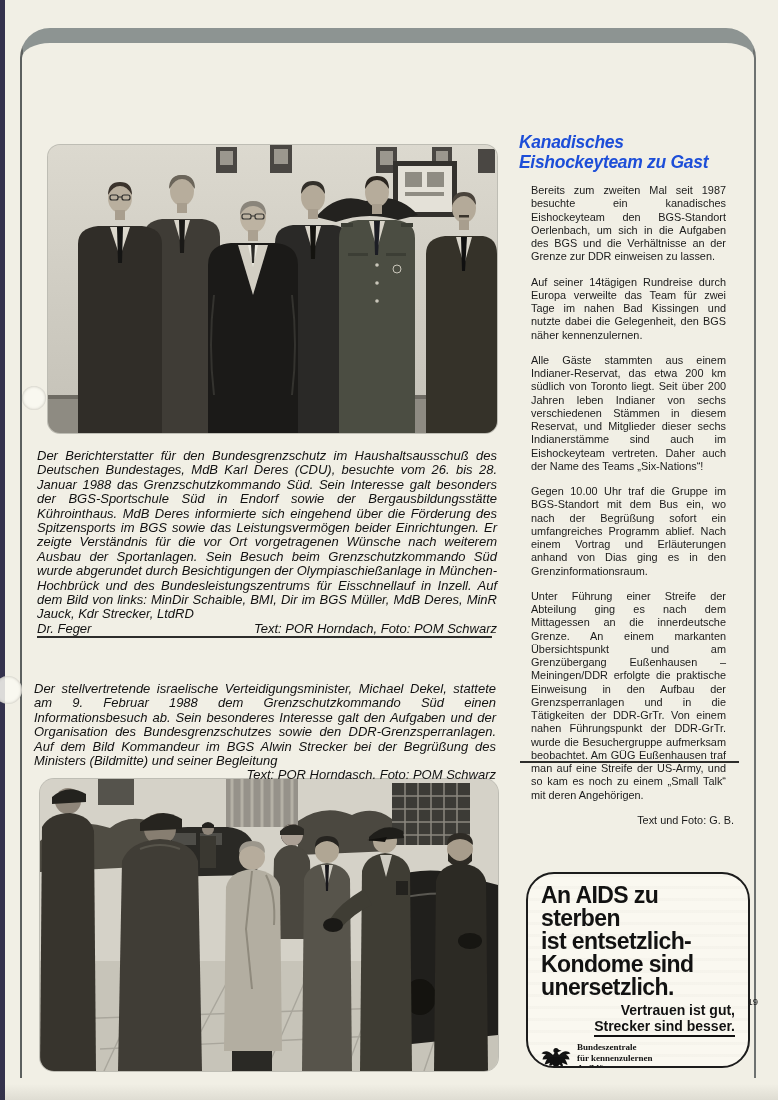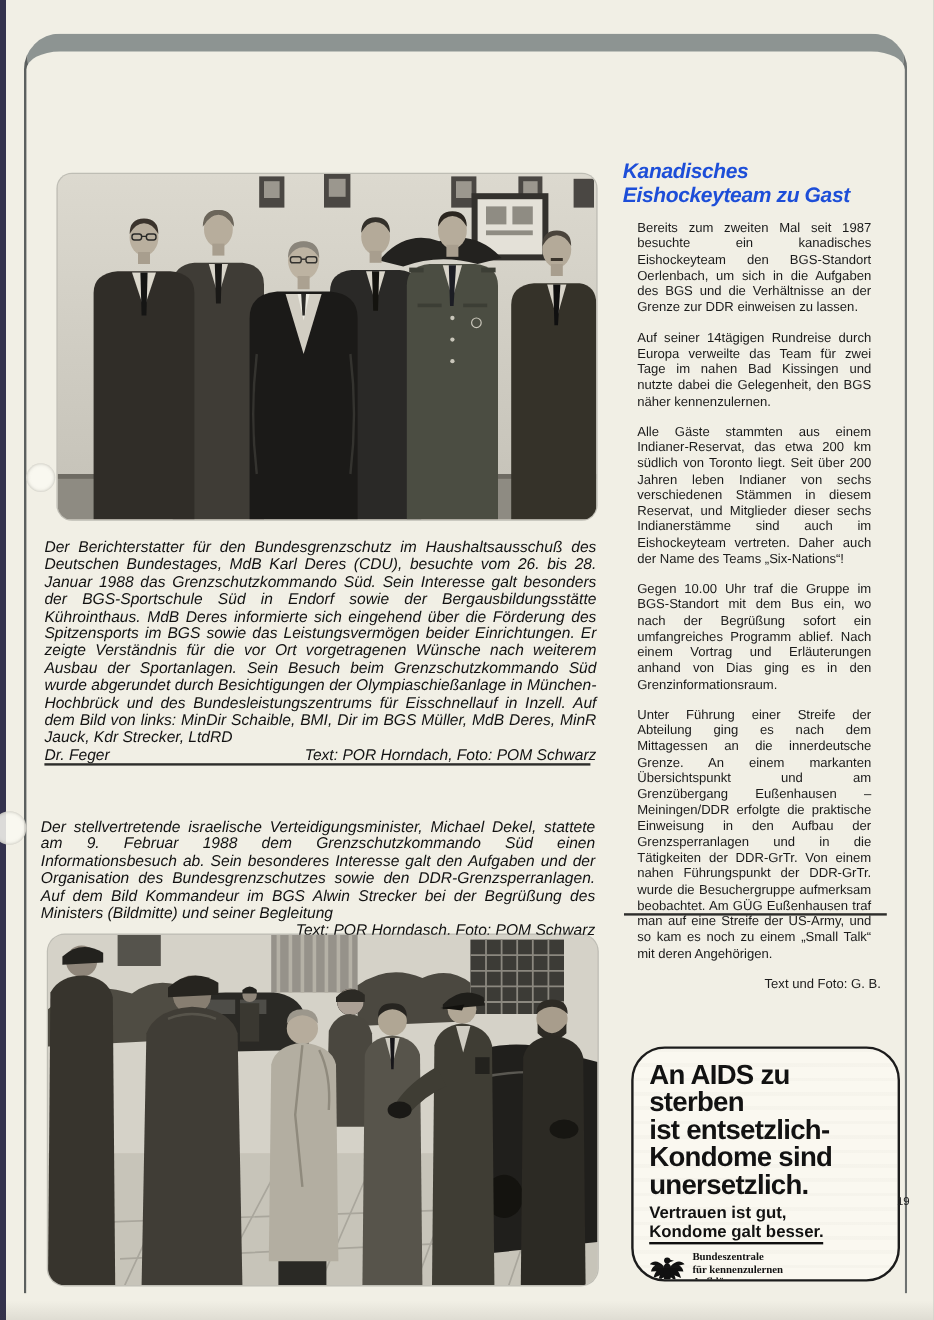--- a/index.html
+++ b/index.html
@@ -27,21 +27,21 @@
               font-style:italic;letter-spacing:-0.3px;color:#1d4ed8;}
   .article p{margin:12px;font-size:10.9px;line-height:13.25px;text-align:justify;}
   .article-credit{font-size:10.9px;line-height:13.25px;text-align:right;margin-top:1px;padding-right:4px;}
   .adbox{position:absolute;left:526px;top:872px;width:224px;height:196px;box-sizing:border-box;
          background:#faf8f0;border:2px solid #1c1c1c;border-radius:28px;padding:10px 13px 0 13px;
          overflow:hidden;}
   .adbox::after{content:"";position:absolute;inset:0;pointer-events:none;opacity:.5;
         background:repeating-linear-gradient(0deg,rgba(130,128,115,0) 0 9px,rgba(130,128,115,.07) 9px 12px);}
   .ad-headline div{font-size:23px;line-height:23px;font-weight:bold;letter-spacing:-0.6px;color:#111;}
   .ad-sub{margin-top:4px;}
-  .ad-sub div{font-size:14px;line-height:15.5px;font-weight:bold;color:#111;}
+  .ad-sub div{font-size:14px;line-height:15.5px;font-weight:bold;color:#111;text-align:right;}
   .underlined{display:inline-block;border-bottom:2.5px solid #111;padding-bottom:1px;}
   .ad-logo-row{display:flex;align-items:center;margin-top:5px;gap:6px;}
   .ad-org div{font-family:"Liberation Serif",serif;font-weight:bold;font-size:9px;line-height:10.5px;color:#111;}
   .page-number{position:absolute;left:744px;top:996px;width:14px;text-align:right;
                font-size:9.5px;font-weight:normal;color:#222;}
   .artifact{position:absolute;border-radius:50%;background:rgba(250,249,242,.85);
             box-shadow:0 0 3px rgba(120,118,105,.5) inset;}
   .artifact1{left:22px;top:386px;width:24px;height:24px;}
   .artifact2{left:-6px;top:676px;width:28px;height:28px;}
   .page::after{content:"";position:absolute;left:0;right:0;bottom:0;height:16px;
@@ -288,21 +288,21 @@
   <div class="adbox">
     <div class="ad-headline">
       <div>An AIDS zu</div>
       <div>sterben</div>
       <div>ist entsetzlich-</div>
       <div>Kondome sind</div>
       <div>unersetzlich.</div>
     </div>
     <div class="ad-sub">
       <div>Vertrauen ist gut,</div>
-      <div><span class="underlined">Kondome galt besser.</span></div>
+      <div><span class="underlined">Strecker sind besser.</span></div>
     </div>
     <div class="ad-logo-row">
       <svg width="30" height="32" viewBox="0 0 30 32">
         <g fill="#111">
           <ellipse cx="15" cy="18" rx="4" ry="7.5"></ellipse>
           <circle cx="15" cy="8.5" r="2.6"></circle>
           <path d="M17 7.5 l3.6 1.2 -3.6 1.2 z"></path>
           <path d="M12 13 C8 8.5 3.5 8 0.5 11.5 l4.5 1 C2.5 14 2 15.5 1.5 17.5 l4.5 -0.2 C4.5 19.5 4 21 3.5 23 l5.5 -2.2 C8 22.5 8 24 8 25.5 l4.5 -3.5 z"></path>
           <path d="M18 13 C22 8.5 26.5 8 29.5 11.5 l-4.5 1 C27.5 14 28 15.5 28.5 17.5 l-4.5 -0.2 C25.5 19.5 26 21 26.5 23 l-5.5 -2.2 C22 22.5 22 24 22 25.5 l-4.5 -3.5 z"></path>
           <path d="M12.5 25.5 l2.5 6 2.5 -6 z"></path>

